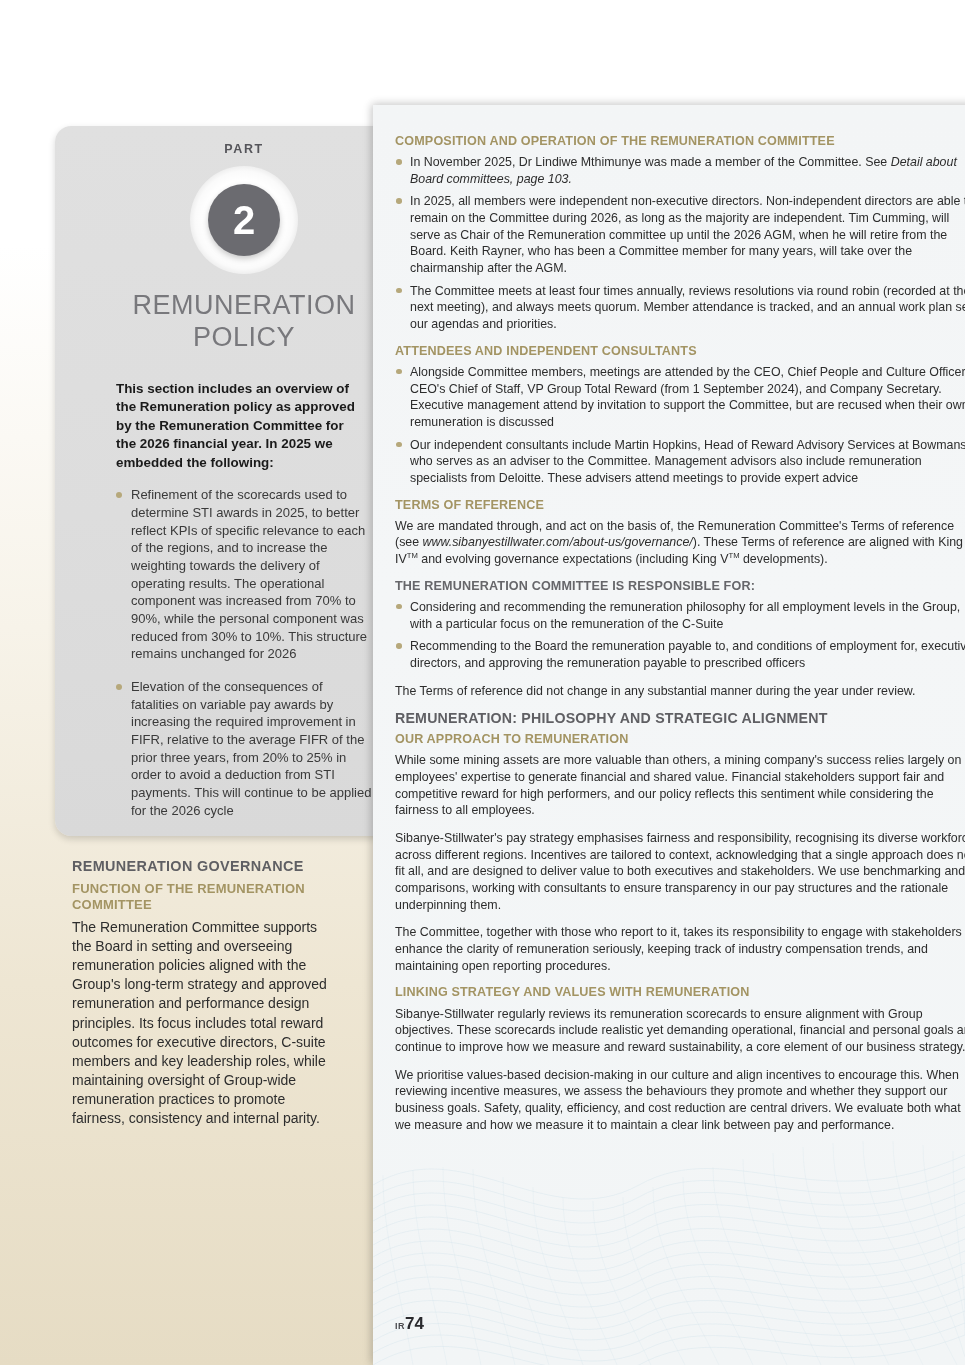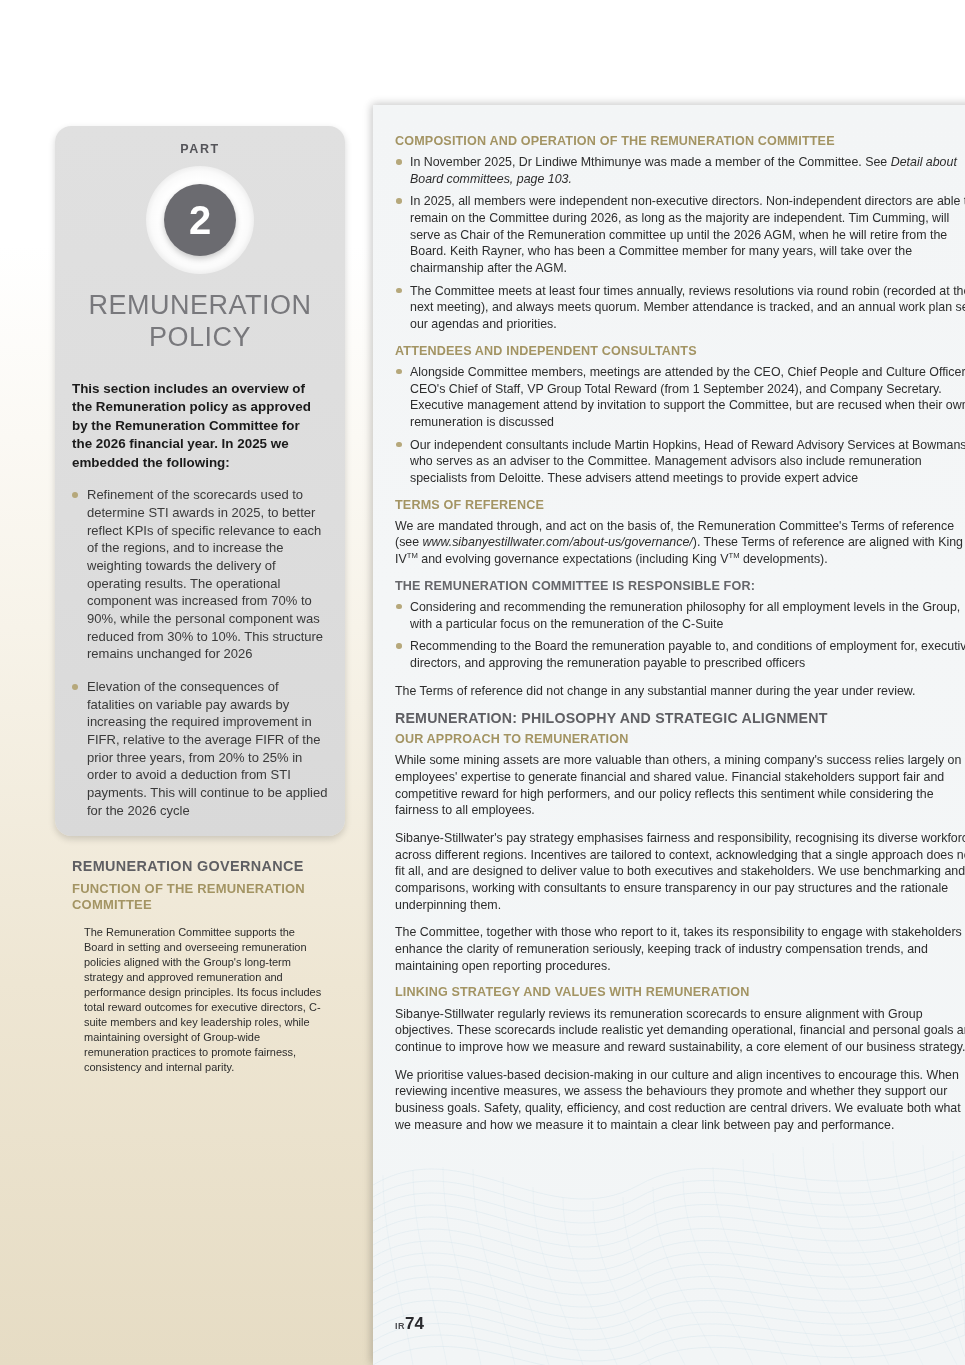--- a/index.html
+++ b/index.html
@@ -18,20 +18,21 @@
   }
   
   #left-col{
     position:absolute;left:0;top:0;width:373px;height:1365px;
   }
   #part-card{
     position:absolute;left:55px;top:126px;width:290px;height:710px;
     background:linear-gradient(to bottom,#e0e0e0 0%,#dddddd 55%,#d9d9d9 100%);
     border-radius:16px;
     box-shadow:0 3px 7px rgba(0,0,0,.16);
+    padding-left:44px;
   }
   #part-label{
     text-align:center;color:#55555a;font-weight:bold;font-size:12.5px;
     letter-spacing:1.6px;padding-top:16px;
   }
   #badge-wrap{
     position:relative;width:120px;height:112px;margin:8px auto 0 auto;
   }
   #badge-halo{
     position:absolute;left:50%;top:50%;transform:translate(-50%,-50%);
@@ -70,21 +71,21 @@
   #gov-block{position:absolute;left:72px;top:858px;width:262px;}
   .gov-h1{
     color:#5f5f63;font-weight:bold;font-size:14.4px;letter-spacing:.35px;
     margin:0 0 7px 0;
   }
   .gov-h2{
     color:#a39463;font-weight:bold;font-size:13px;letter-spacing:.2px;
     line-height:1.22;margin:0 0 5px 0;
   }
   .gov-p{
-    color:#2d2d2d;font-size:11px;line-height:1.37;margin:12px;
+    color:#2d2d2d;font-size:14px;line-height:1.37;margin:0;
   }
   
   #right-panel{
     position:absolute;left:373px;top:105px;width:680px;height:1260px;
     background:linear-gradient(to bottom,#f3f5f6 0%,#f4f6f7 40%,#f2f5f6 100%);
     box-shadow:-3px 0 8px rgba(0,0,0,.13), 0 -3px 8px rgba(0,0,0,.10);
     overflow:hidden;
   }
   #wave-deco{
     position:absolute;left:0;bottom:0;width:592px;height:330px;

